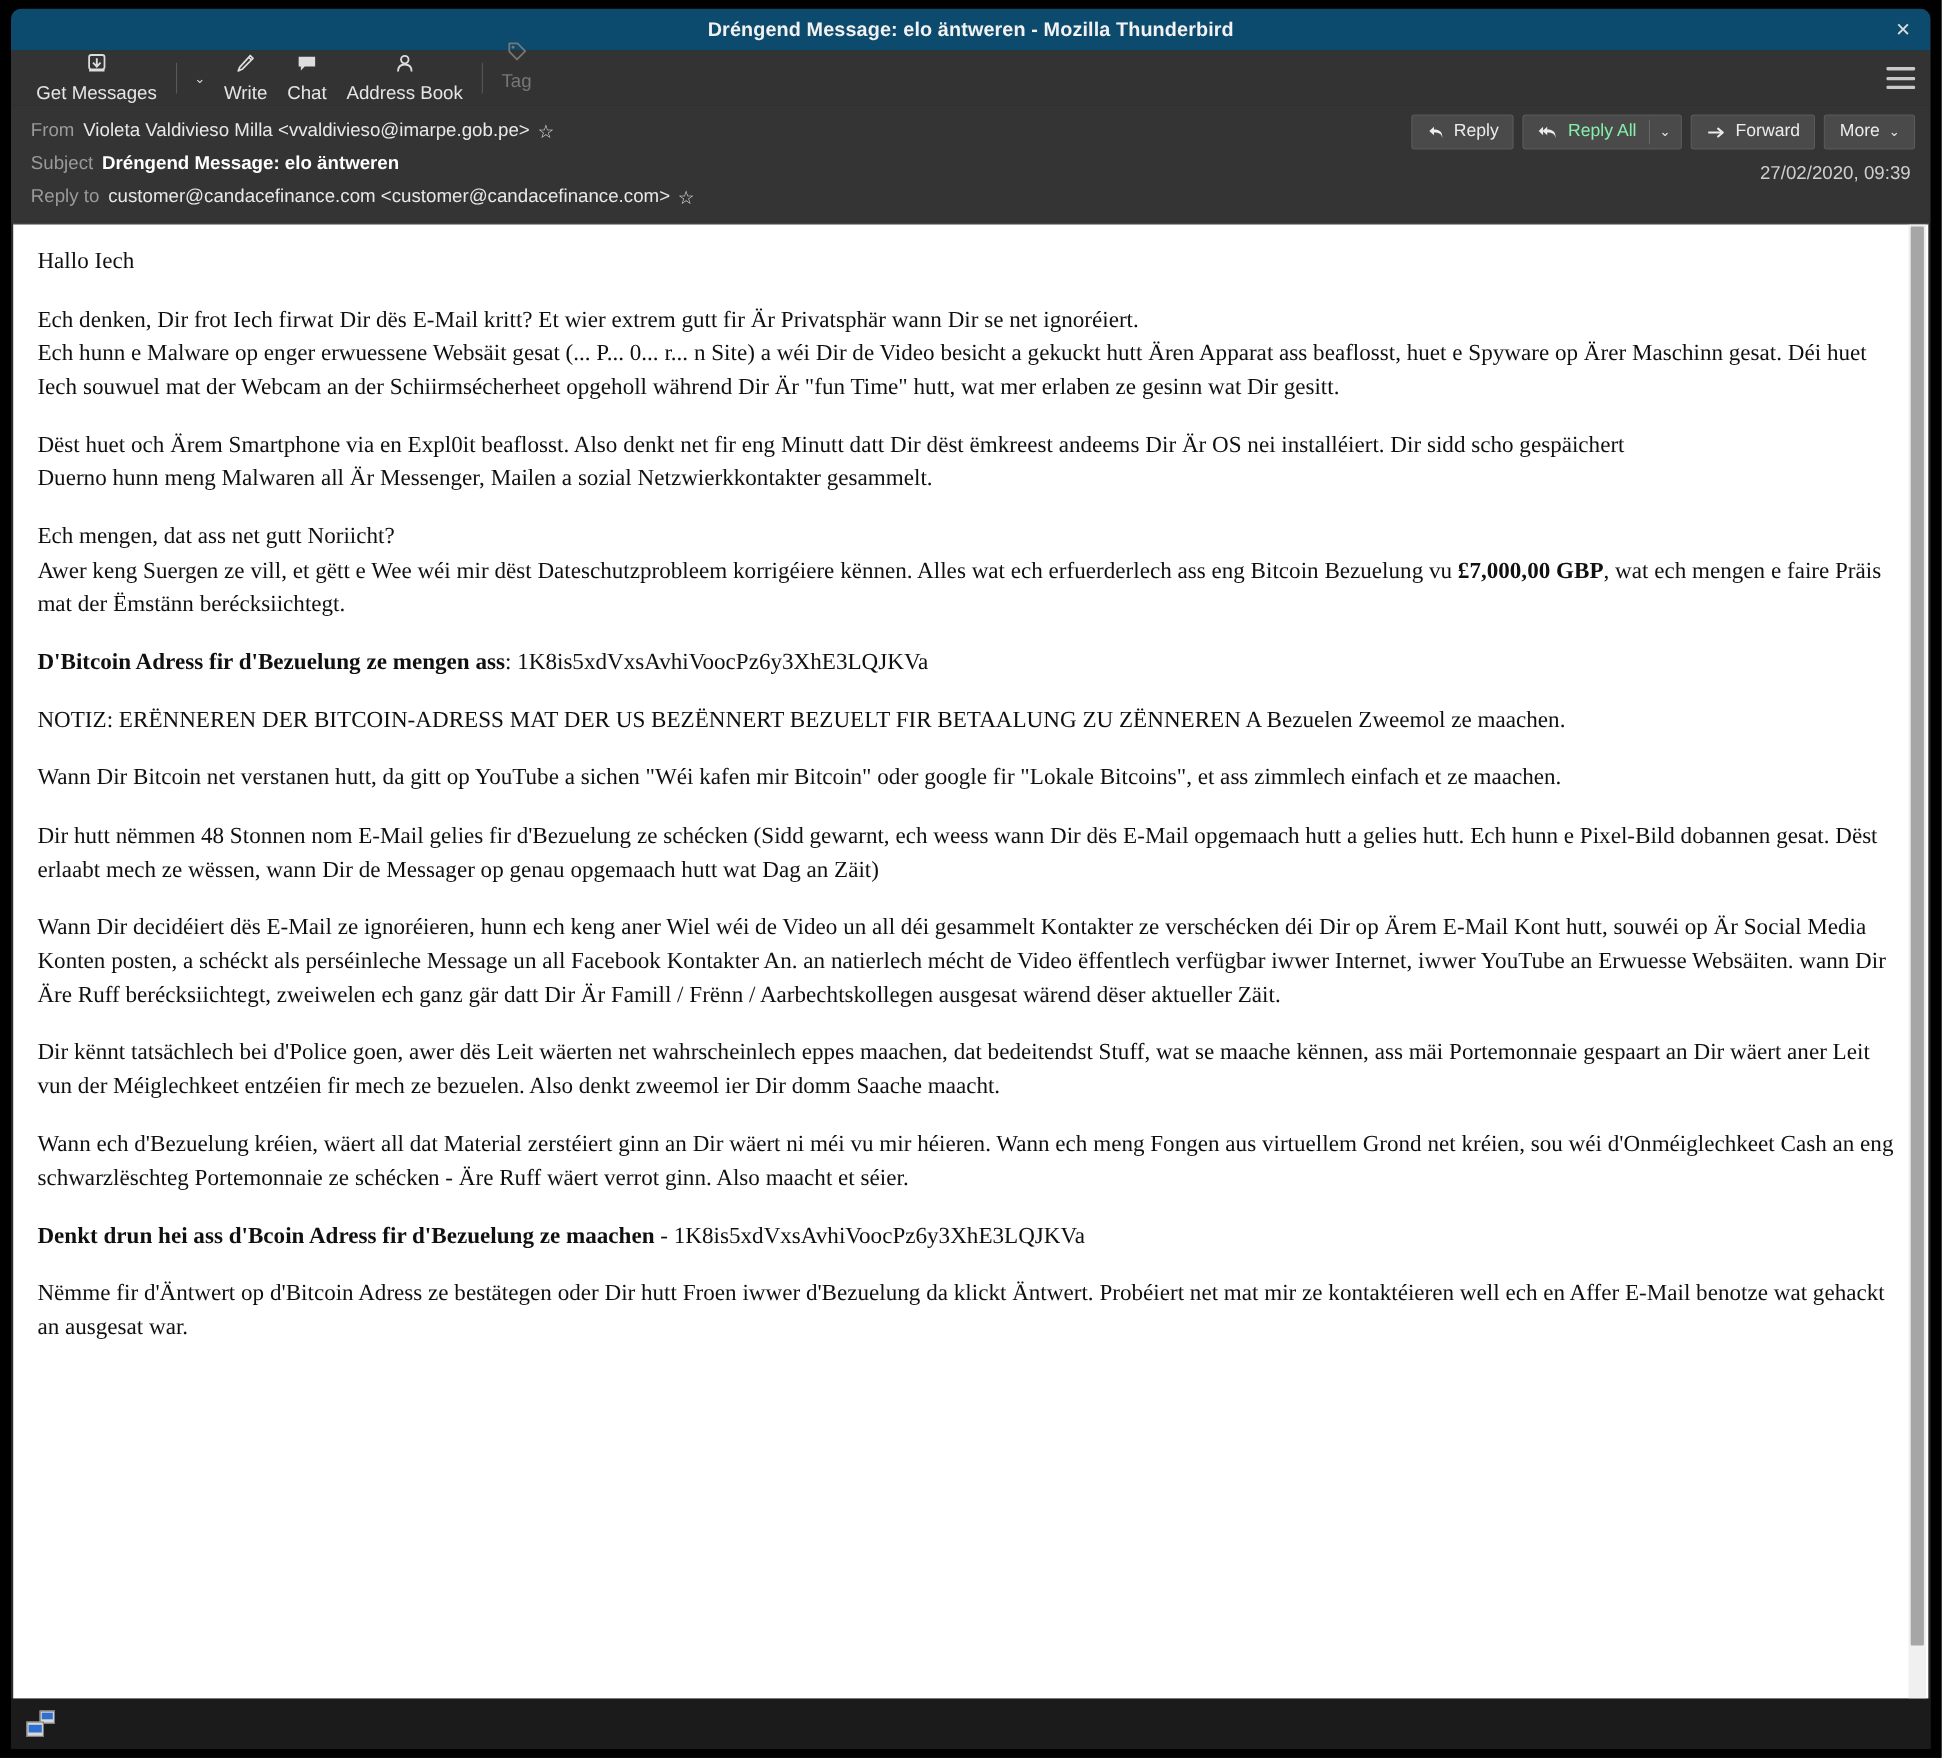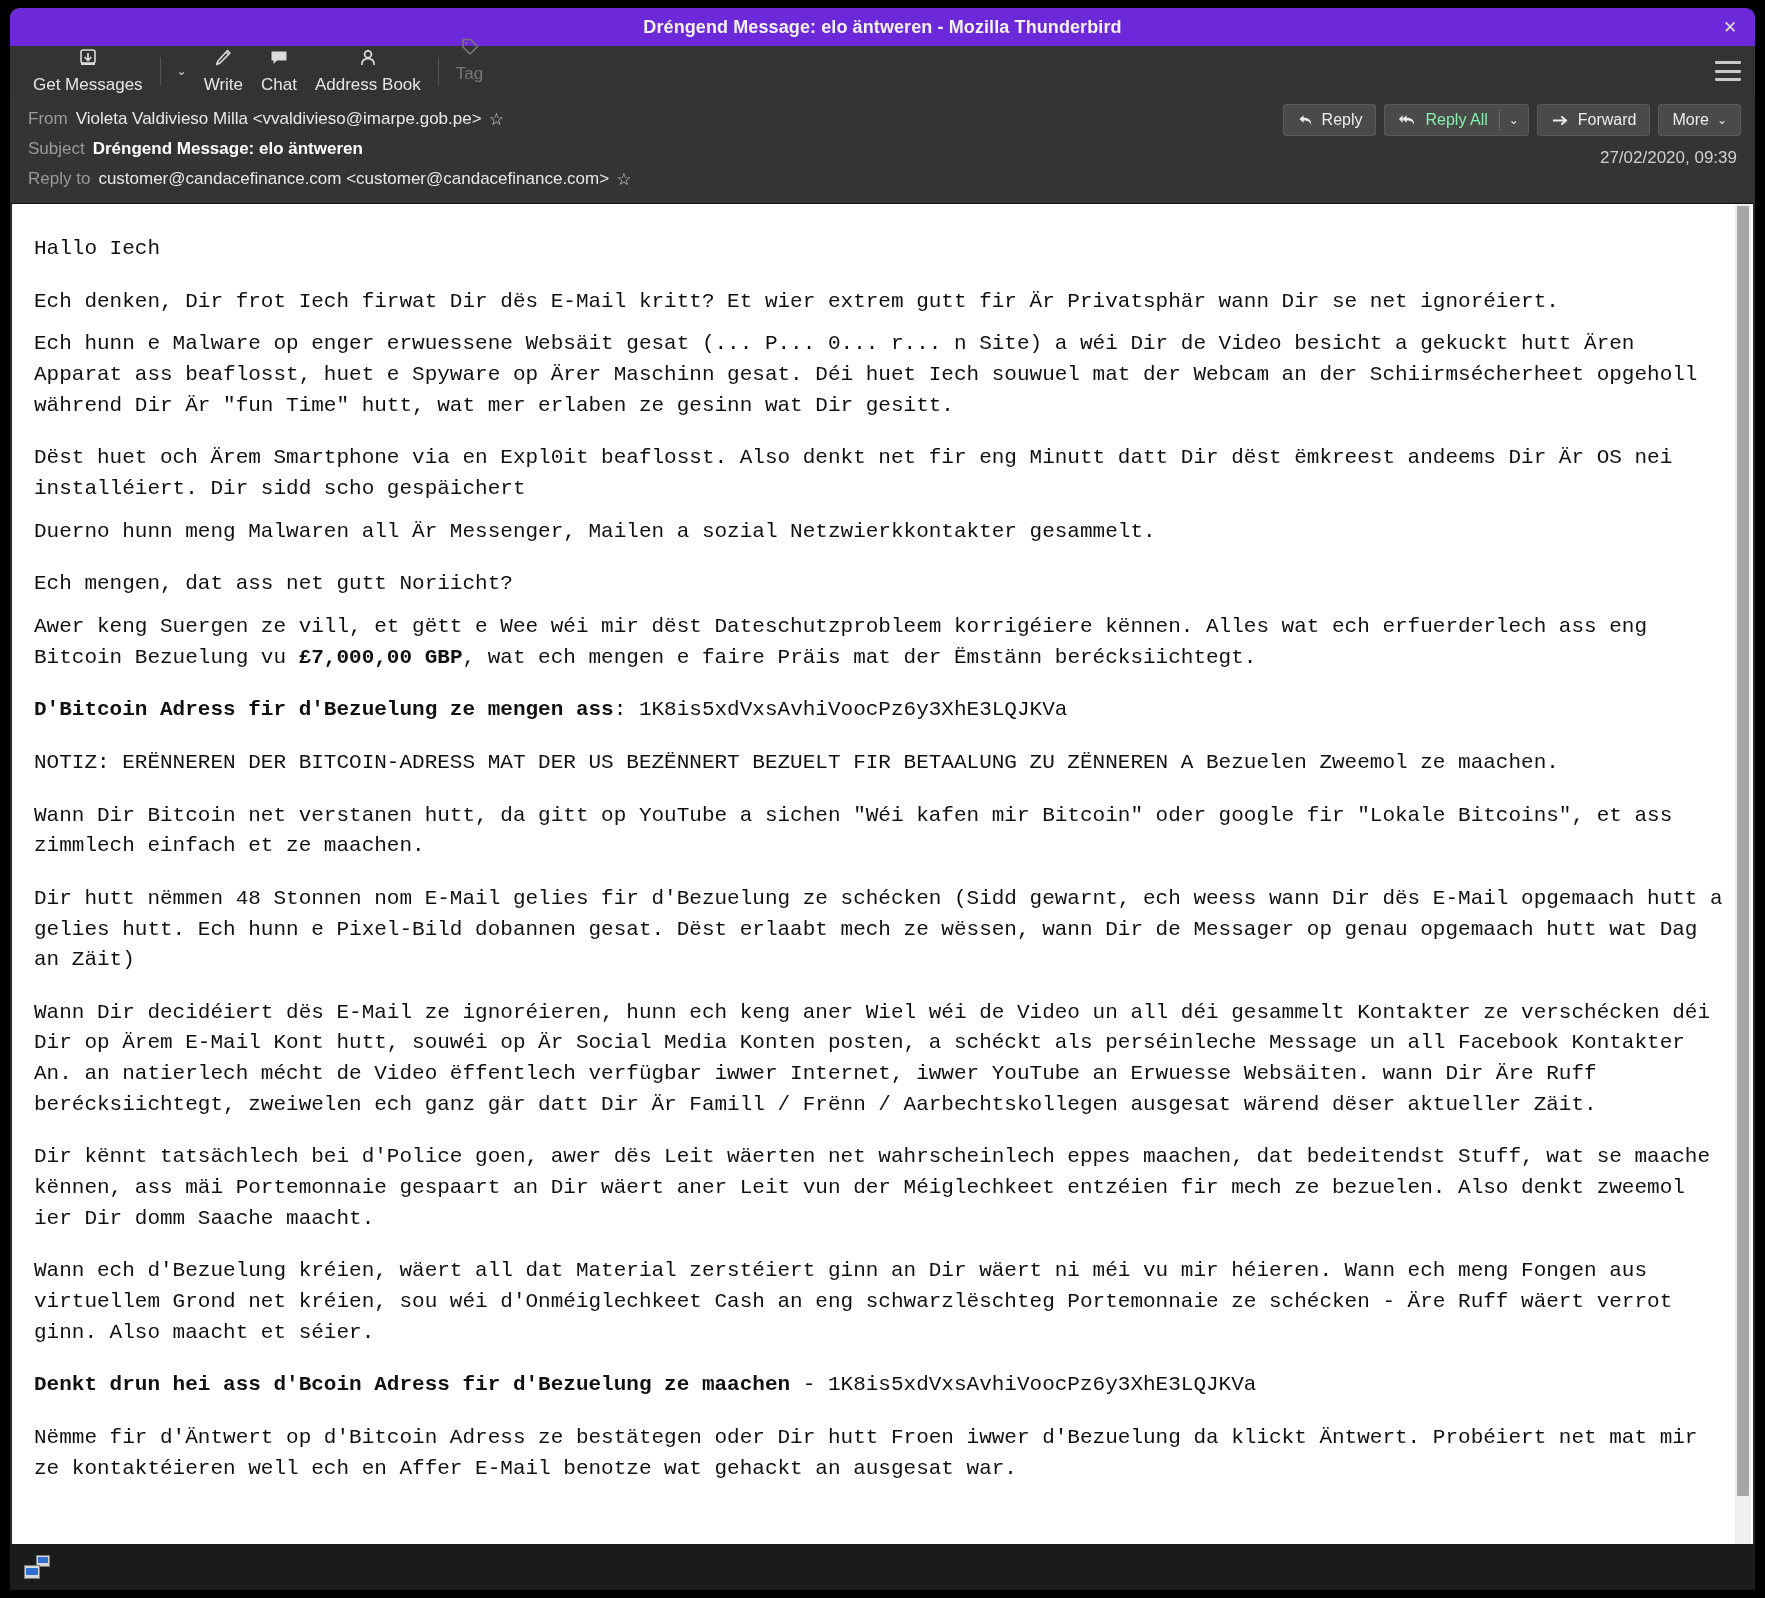--- a/index.html
+++ b/index.html
@@ -24,21 +24,21 @@
     border-radius: 9px 9px 0 0;
     overflow: hidden;
     display: flex;
     flex-direction: column;
   }
 
   
   .titlebar {
     position: relative;
     height: 38px;
-    background: #6d28d9;
+    background: #0c4a6e;
     border-radius: 9px 9px 0 0;
     display: flex;
     align-items: center;
     justify-content: center;
     flex: none;
   }
   .titlebar-text {
     color: #f2f2f2;
     font-size: 18px;
     font-weight: bold;
@@ -241,22 +241,22 @@
     position: absolute;
     inset: 0 18px 0 0;
     padding: 18px 12px 18px 22px;
     box-sizing: border-box;
     overflow: hidden;
   }
   .mail-p {
     color: #101010;
     font-size: 21px;
     line-height: 1.46;
-    margin: 12px 0 22px 0;
-    font-family: Liberation Mono, monospace;
+    margin: 0 0 22px 0;
+    font-family: Liberation Serif, serif;
   }
   .mail-p.tight { margin-bottom: 0; }
   .mail-p b { font-weight: bold; }
 
   .scrollbar {
     position: absolute;
     right: 2px;
     top: 0;
     bottom: 0;
     width: 16px;

